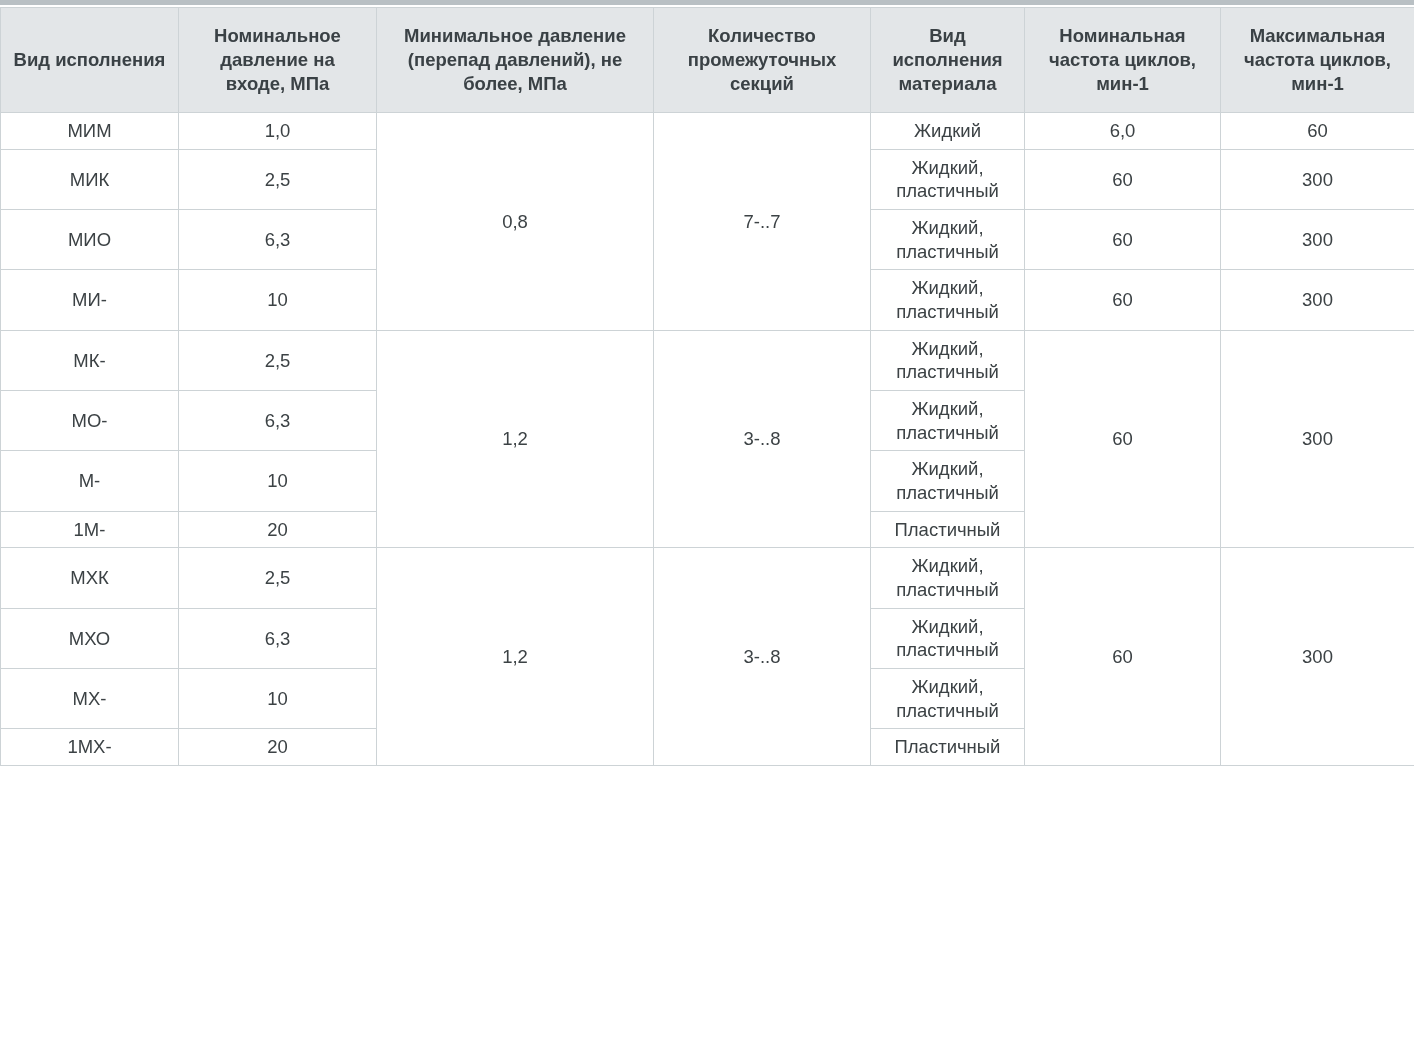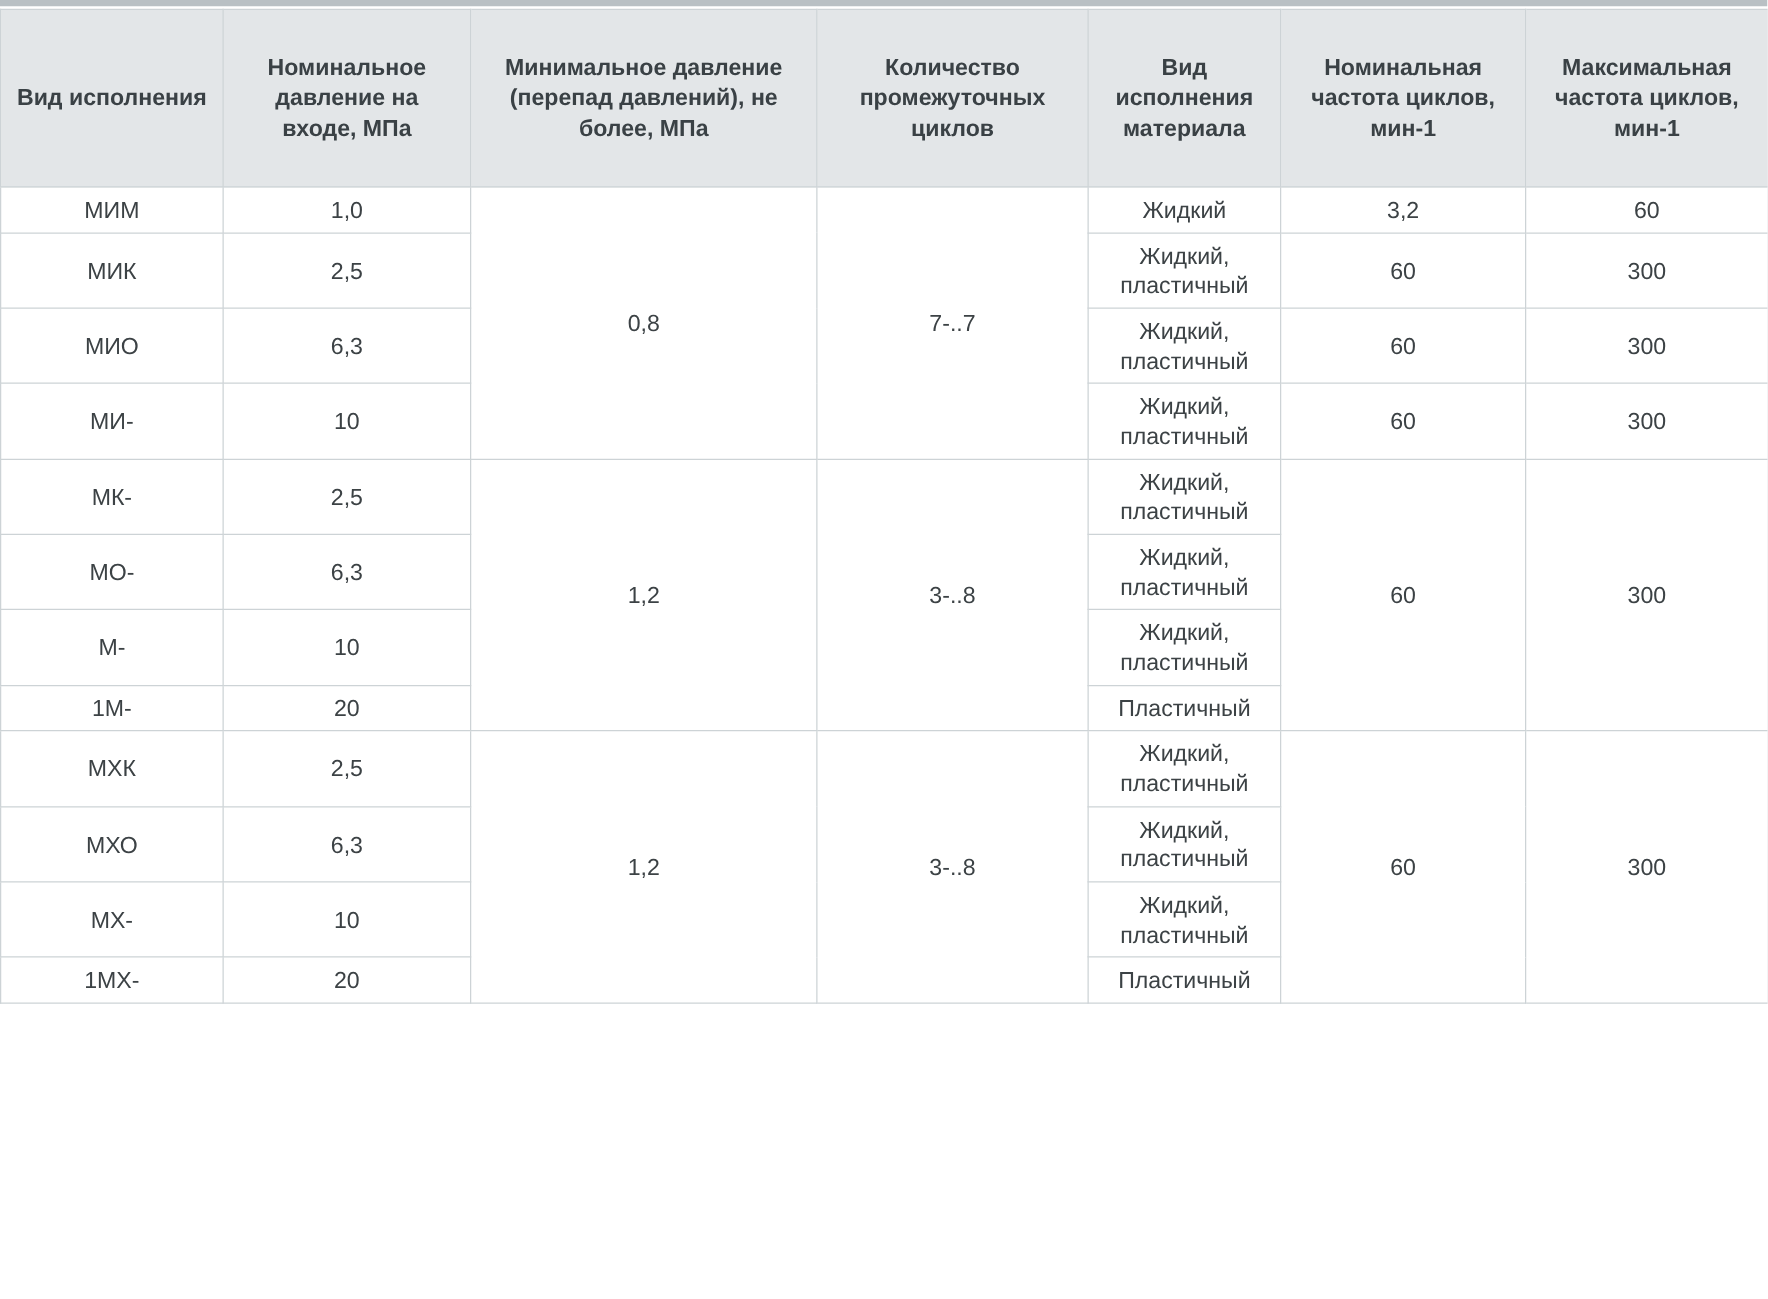--- a/index.html
+++ b/index.html
@@ -44,21 +44,21 @@
     line-height: 1.28;
     padding: 6px 8px;
     box-sizing: border-box;
   }
   table.spec thead th {
     background: #e3e6e8;
     font-weight: bold;
     color: #3a4145;
     font-size: 18.5px;
     line-height: 1.3;
-    height: 142px;
+    height: 105px;
     padding: 4px 10px;
   }
   td.kind {
     text-align: left;
     padding-left: 18px;
     font-size: 19px;
     margin-top: 18px;
   }
   td.num {
     text-align: center;
@@ -99,35 +99,35 @@
         <col class="c3">
         <col class="c4">
         <col class="c5">
         <col class="c6">
     </colgroup>
     <thead>
       <tr>
         <th>Вид исполнения</th>
         <th>Номинальное давление на входе, МПа</th>
         <th>Минимальное давление (перепад давлений), не более, МПа</th>
-        <th>Количество промежуточных циклов</th>
+        <th>Количество промежуточных секций</th>
         <th>Вид исполнения материала</th>
         <th>Номинальная частота циклов, мин-1</th>
         <th>Максимальная частота циклов, мин-1</th>
       </tr>
     </thead>
     <tbody>
 
       <tr class="group-sep">
         <td class="kind">МИМ</td>
         <td class="num">1,0</td>
         <td class="merged" rowspan="4">0,8</td>
         <td class="merged" rowspan="4">7-..7</td>
         <td class="lube">Жидкий</td>
-        <td class="num">3,2</td>
+        <td class="num">6,0</td>
         <td class="num">60</td>
       </tr>
       <tr>
         <td class="kind">МИК</td>
         <td class="num">2,5</td>
         <td class="lube">Жидкий, пластичный</td>
         <td class="num">60</td>
         <td class="num">300</td>
       </tr>
       <tr>

